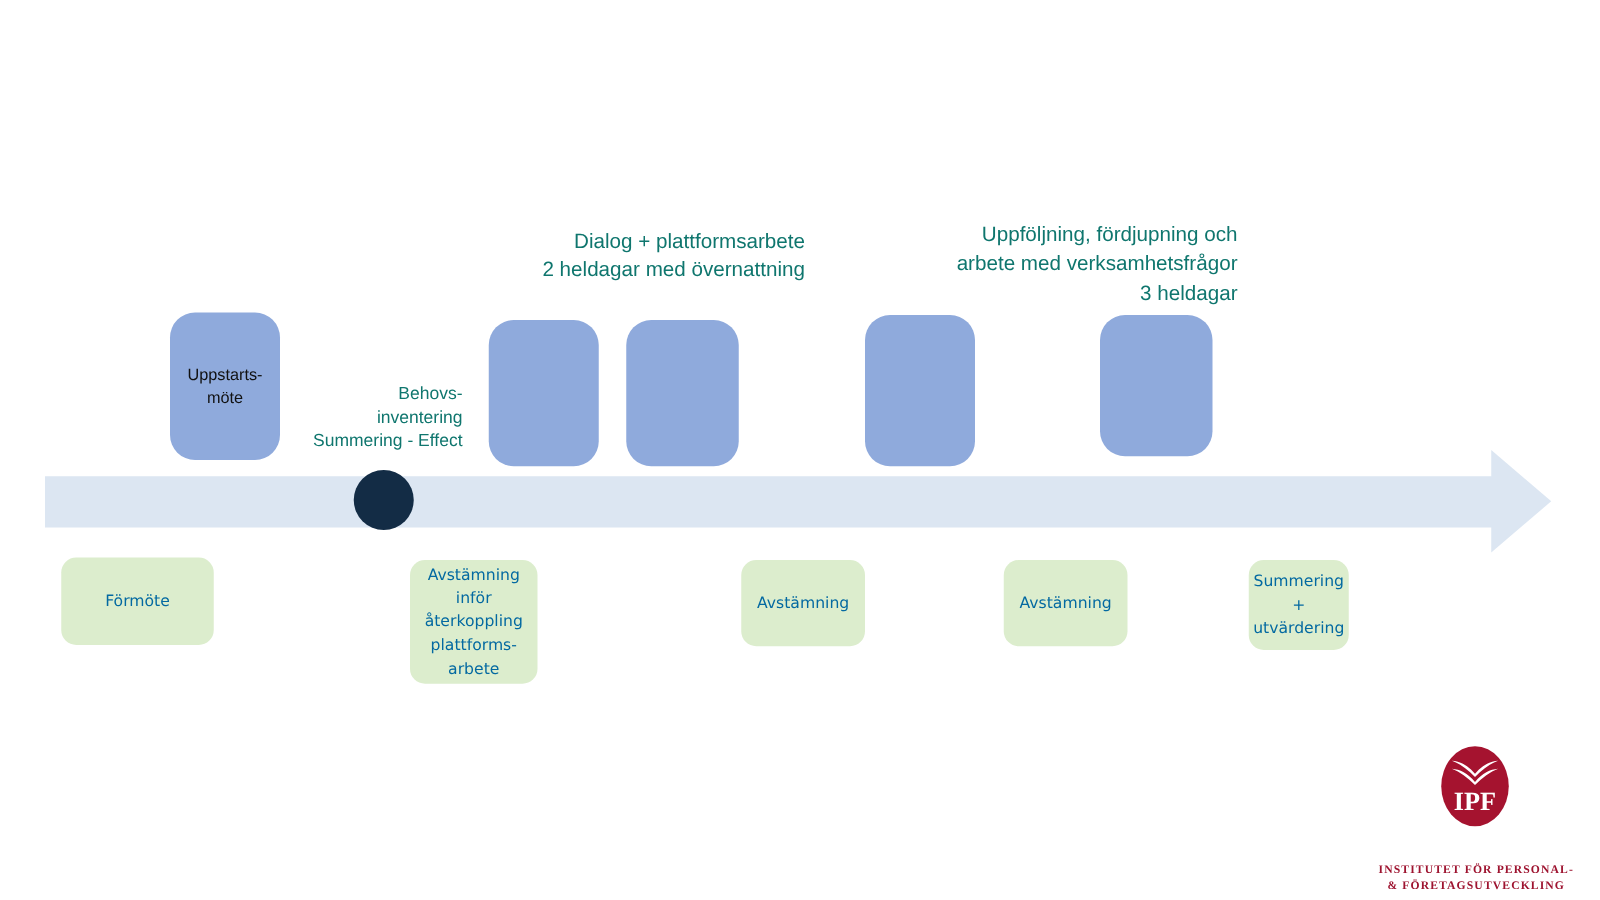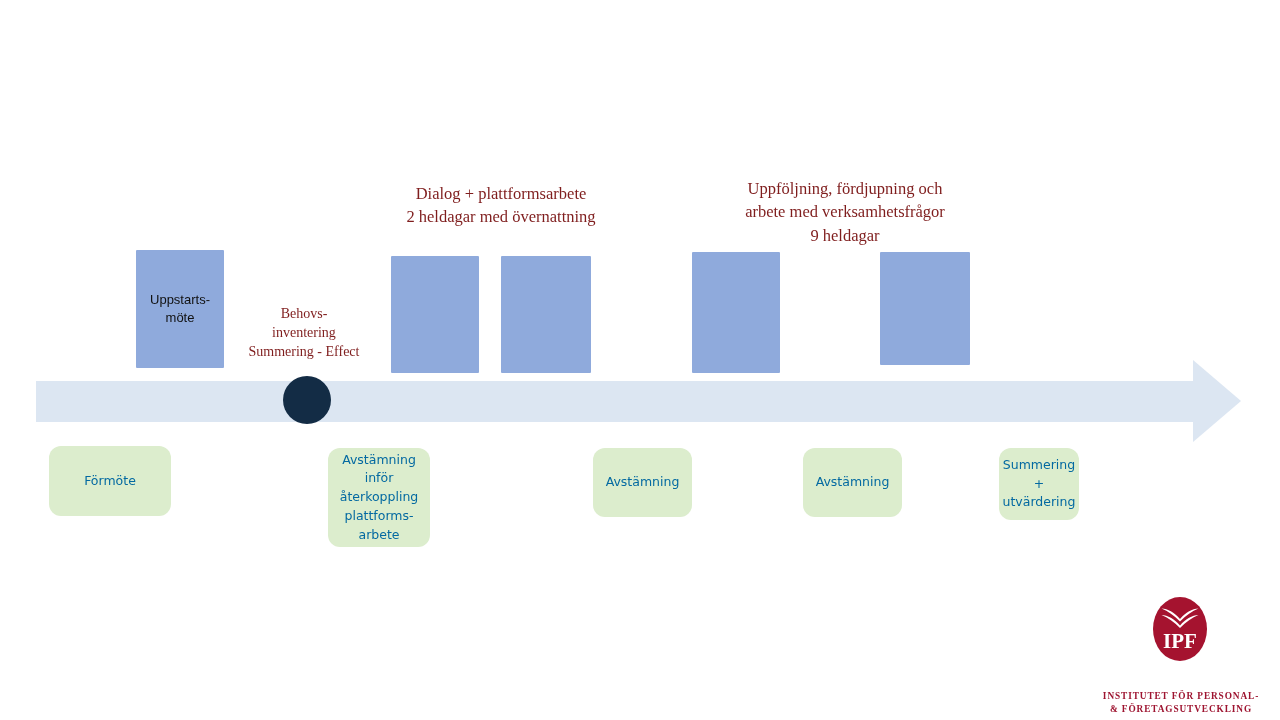--- a/index.html
+++ b/index.html
@@ -42,21 +42,21 @@
     width: 48px;
     height: 48px;
     border-radius: 50%;
     background: #132c45;
   }
 
   
   .blue-box {
     position: absolute;
     background: #8faadc;
-    border-radius: 1px;
+    border-radius: 20px;
     display: flex;
     align-items: center;
     justify-content: center;
     text-align: center;
     color: #111111;
     font-size: 13px;
     line-height: 1.35;
     font-family: "Liberation Sans", sans-serif;
   }
 
@@ -71,25 +71,25 @@
     text-align: center;
     color: #0369a1;
     font-size: 12.5px;
     line-height: 1.5;
     font-family: "DejaVu Sans", sans-serif;
   }
 
   
   .caption {
     position: absolute;
-    text-align: center;
-    color: #7f1d1d;
+    text-align: right;
+    color: #0f766e;
     font-size: 16.5px;
     line-height: 1.42;
-    font-family: Liberation Serif, serif;
+    font-family: Liberation Sans, sans-serif;
     white-space: pre-line;
   }
   .caption.small {
     font-size: 14px;
     line-height: 1.35;
   }
 
   
   .logo-wrap {
     position: absolute;
@@ -124,21 +124,21 @@
 </head>
 <body>
 
 <div id="canvas">
 
   <div class="caption" style="left:358px; top:182px; width:286px;">Dialog + plattformsarbete
 2 heldagar med övernattning</div>
 
   <div class="caption" style="left:700px; top:177px; width:290px;">Uppföljning, fördjupning och
 arbete med verksamhetsfrågor
-9 heldagar</div>
+3 heldagar</div>
 
   <div class="caption small" style="left:238px; top:305px; width:132px;">Behovs-
 inventering
 Summering - Effect</div>
 
   <div class="blue-box" style="left:136px; top:250px; width:88px; height:118px; white-space:pre-line;">Uppstarts-
 möte</div>
 
   <div class="blue-box" style="left:391px; top:256px; width:88px; height:117px;"></div>
 

